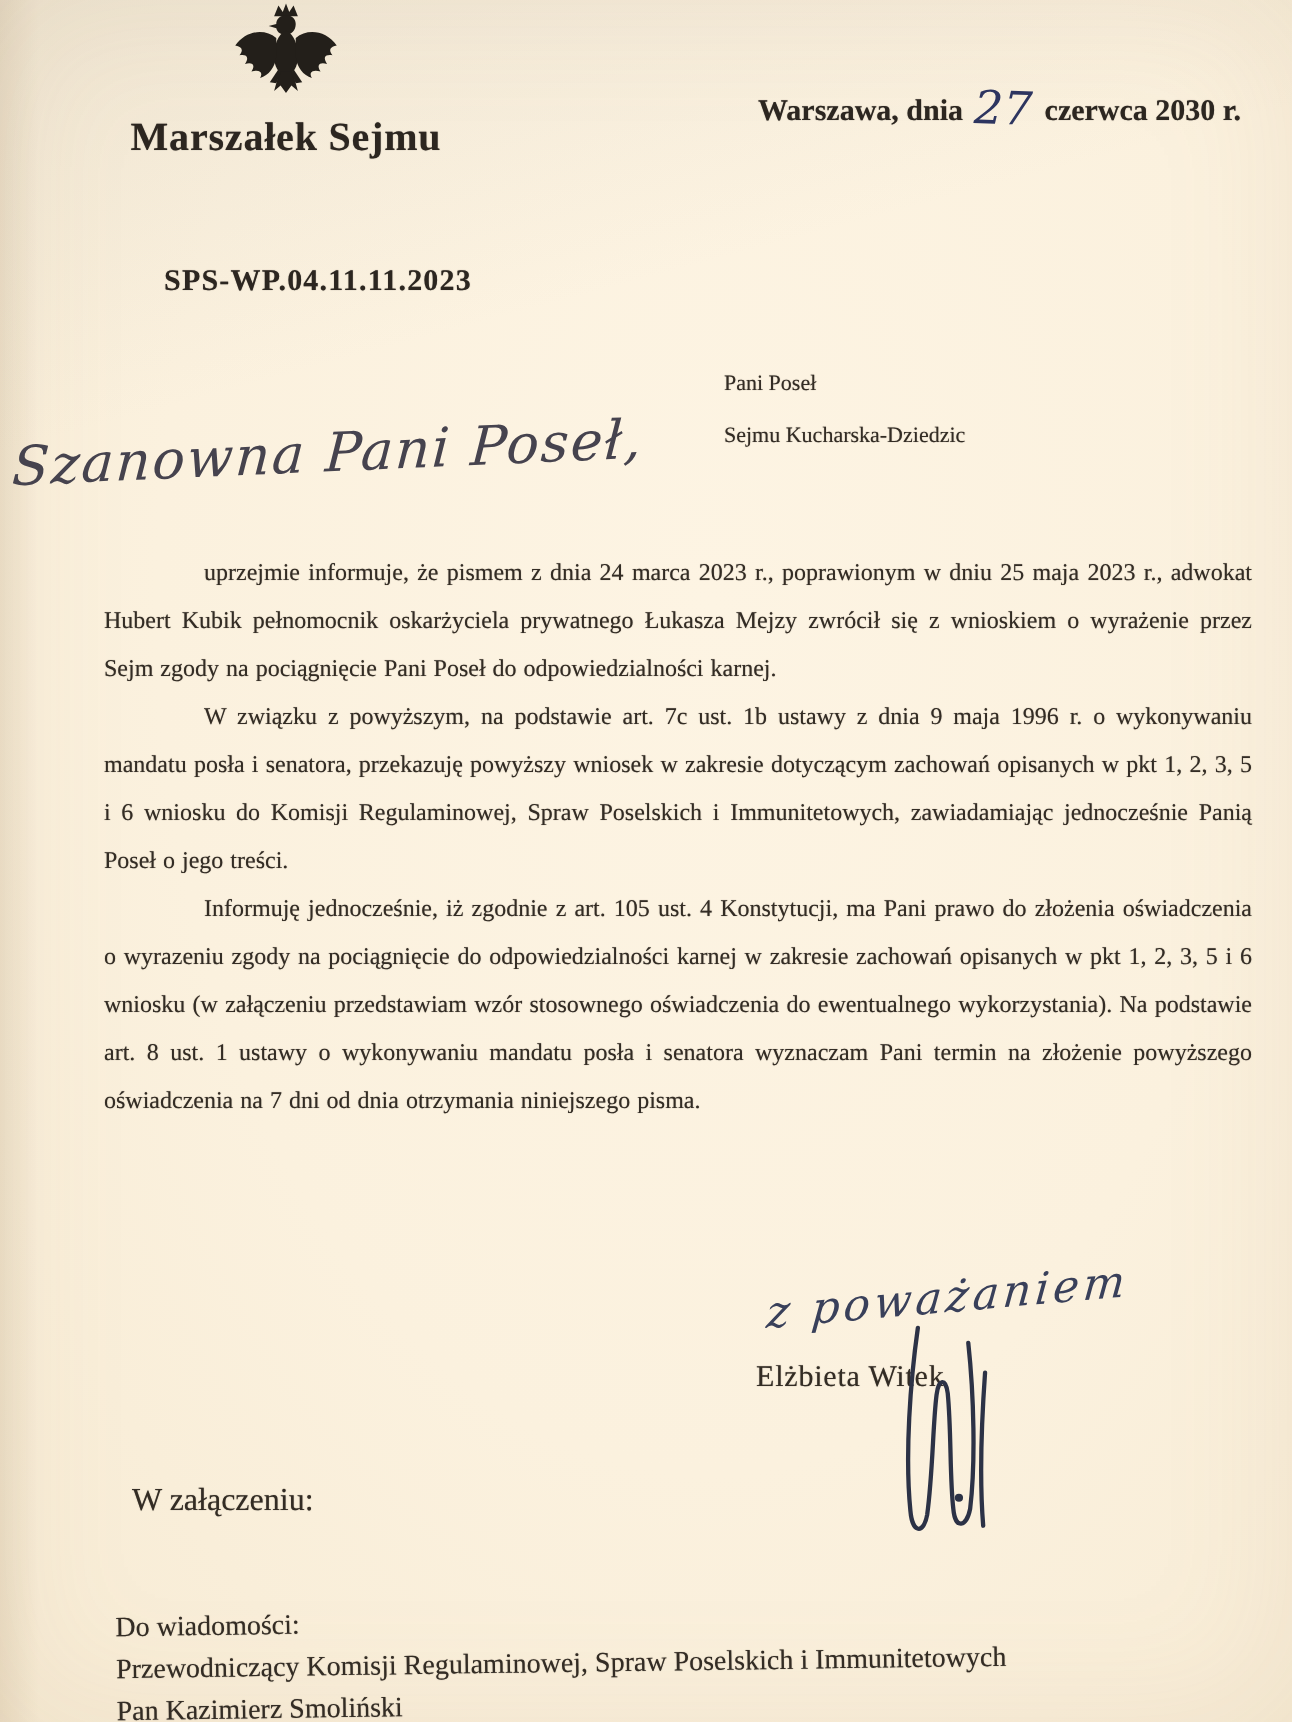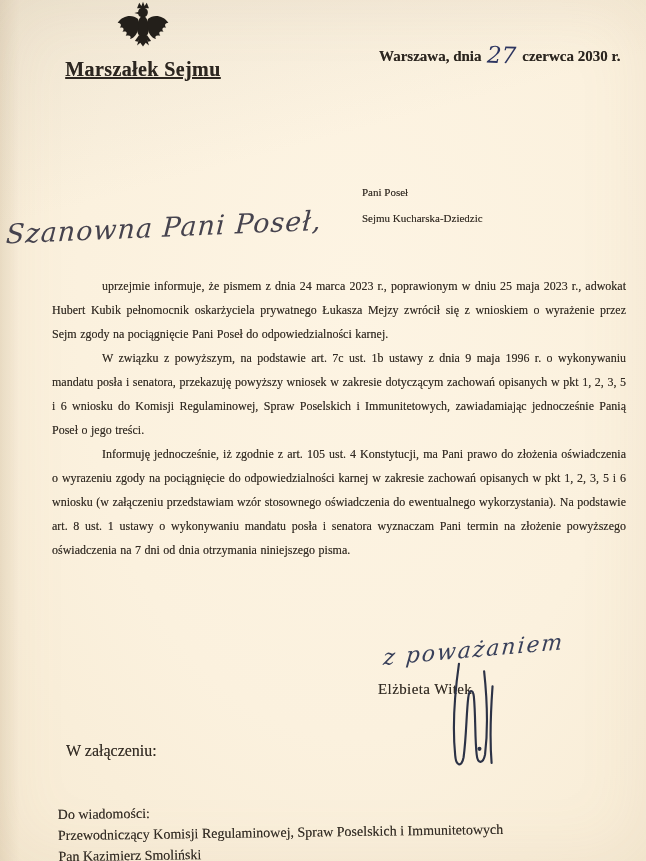--- a/index.html
+++ b/index.html
@@ -18,21 +18,21 @@
     box-shadow: inset 0 0 70px rgba(170,140,95,0.10);
     color: #332c24;
   }
   .typed { text-shadow: 0 0 0.5px rgba(51,44,36,0.55); }
 
   
   .emblem { position: absolute; left: 116px; top: 1px; }
   .office {
     position: absolute; left: 12px; top: 54px; width: 262px;
     text-align: center; font-weight: bold; font-size: 20px; line-height: 30px;
-    letter-spacing: 0.4px; color: #2c2620; text-decoration: underline;
+    letter-spacing: 0.4px; color: #2c2620;
   }
   .refnum {
     position: absolute; left: 82px; top: 133px;
     font-weight: bold; font-size: 15px; letter-spacing: 0.6px; color: #2c2620;
   }
 
   
   .dateline {
     position: absolute; left: 379px; top: 40px;
     font-size: 15px; font-weight: bold; color: #2c2620;
@@ -113,20 +113,21 @@
         <path d="M43,62 L35,74 L41,75 L45,66 Z"></path>
         <path d="M57,62 L65,74 L59,75 L55,66 Z"></path>
       </g>
     </svg>
   </div>
 
   <div class="office typed">
     <div>Marszałek Sejmu</div>
   </div>
 
+  <div class="refnum typed">SPS-WP.04.11.11.2023</div>
 
   <div class="dateline typed">
     <span>Warszawa, dnia</span>
     <span class="hand-day">27</span>
     <span>czerwca 2030 r.</span>
   </div>
 
   <div class="addressee typed">
     <div>Pani Poseł</div>
     <div>Sejmu Kucharska-Dziedzic</div>

